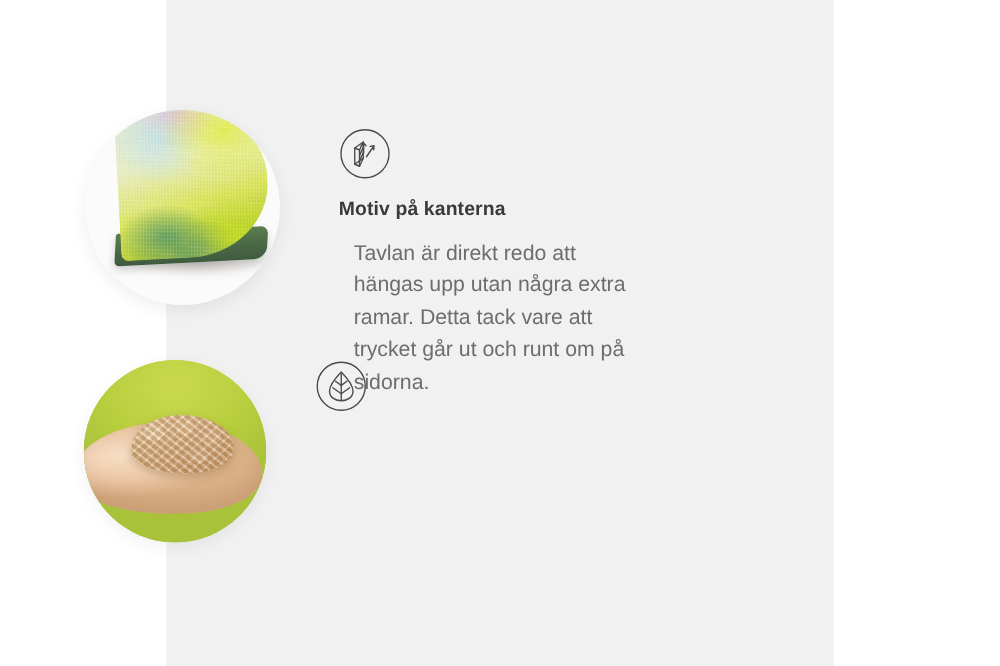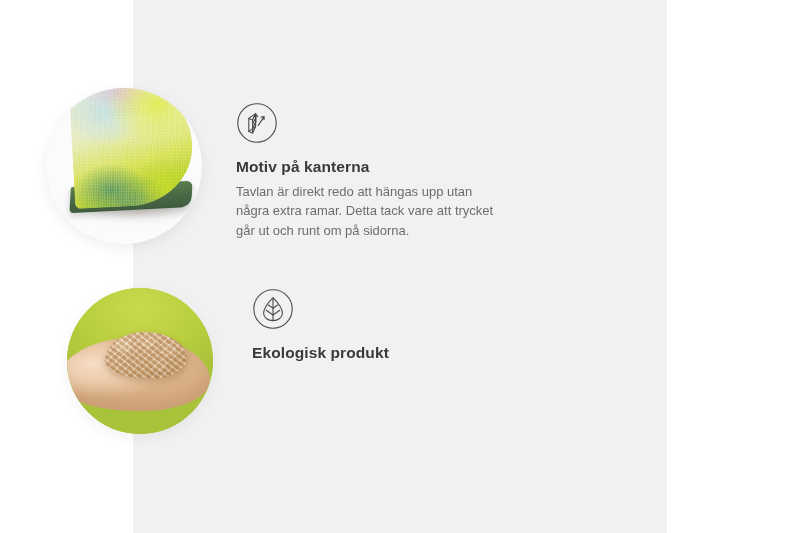--- a/index.html
+++ b/index.html
@@ -30,21 +30,21 @@
     height: 533px;
     background: #f1f1f1;
   }
 
   
   .feature {
     position: absolute;
     display: flex;
     align-items: flex-start;
   }
-  .feature-1 { left: 46px;  top: 88px; }
+  .feature-1 { left: 68px;  top: 88px; gap: 13px; }
   .feature-2 { left: 67px;  top: 288px; }
 
   
   .thumb {
     position: relative;
     flex: 0 0 auto;
     border-radius: 50%;
     overflow: hidden;
   }
   .thumb-1 {
@@ -180,24 +180,24 @@
 
   .ftitle {
     font-size: 15.5px;
     font-weight: 600;
     color: #3a3a3a;
     letter-spacing: .1px;
     margin: 0 0 5px 0;
     line-height: 1.2;
   }
   .fbody {
-    font-size: 13px;
+    font-size: 17px;
     color: #6d6d6d;
     line-height: 1.52;
-    margin: 0;
+    margin: 12px;
   }
 </style>
 </head>
 <body>
 
 <div class="canvas">
 
   <div class="panel"></div>
 
   <div class="feature feature-1">
@@ -245,18 +245,17 @@
         <svg width="42" height="42" viewBox="0 0 42 42" aria-hidden="true">
           <circle cx="21" cy="21" r="19.2" fill="none" stroke="#4a4a4a" stroke-width="1.1"></circle>
           <g fill="none" stroke="#4a4a4a" stroke-width="1.1" stroke-linejoin="round" stroke-linecap="round">
             <path d="M21 9.6 C27.6 16.4 30.4 21.2 30.4 25.0 C30.4 29.6 26.2 32.6 21 32.6 C15.8 32.6 11.6 29.6 11.6 25.0 C11.6 21.2 14.4 16.4 21 9.6 Z"></path>
             <path d="M21 11.2 L21 32.4"></path>
             <path d="M14.3 22.2 L21 27.0 L27.7 22.2"></path>
             <path d="M16.4 17.0 L21 20.3 L25.6 17.0"></path>
           </g>
         </svg>
       </span>
-      <h2 class="ftitle">Ekologisk produkt</h2>
     </div>
 
   </div>
 
 </div>
 
 </body></html>

